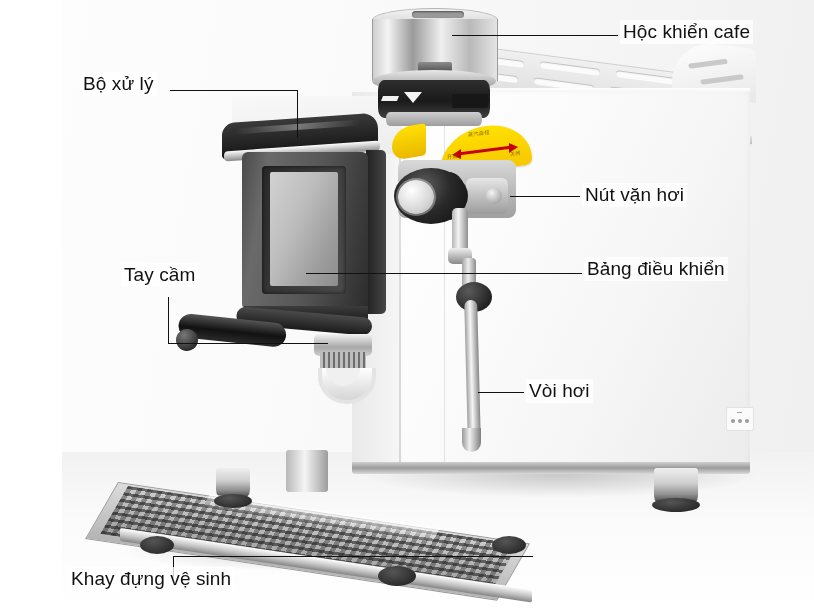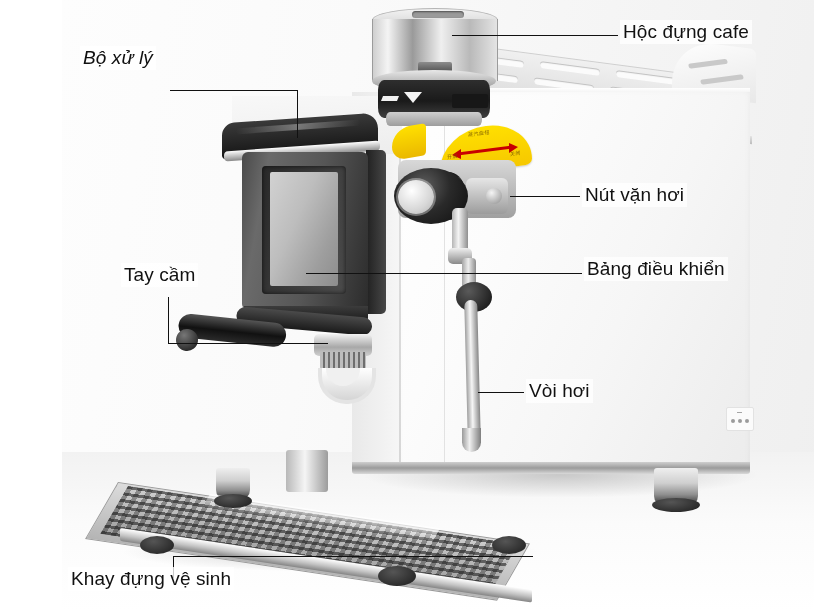--- a/index.html
+++ b/index.html
@@ -526,23 +526,23 @@
   <div class="lead lead-h" style="left:306px;top:273px;width:276px;"></div>
 
   <div class="lead lead-v" style="left:168px;top:297px;height:47px;"></div>
   <div class="lead lead-h" style="left:168px;top:343px;width:160px;"></div>
 
   <div class="lead lead-h" style="left:478px;top:392px;width:46px;"></div>
 
   <div class="lead lead-v" style="left:173px;top:556px;height:22px;"></div>
   <div class="lead lead-h" style="left:173px;top:556px;width:360px;"></div>
 
-  <div class="lbl" style="left:80px;top:46px;font-style:italic;">Bộ xử lý</div>
-
-  <div class="lbl" style="left:620px;top:20px;">Hộc đựng cafe</div>
+  <div class="lbl" style="left:80px;top:72px;">Bộ xử lý</div>
+
+  <div class="lbl" style="left:620px;top:20px;">Hộc khiển cafe</div>
 
   <div class="lbl" style="left:584px;top:257px;">Bảng điều khiển</div>
 
   <div class="lbl" style="left:582px;top:183px;">Nút vặn hơi</div>
 
   <div class="lbl" style="left:121px;top:263px;">Tay cầm</div>
 
   <div class="lbl" style="left:526px;top:379px;">Vòi hơi</div>
 
   <div class="lbl" style="left:68px;top:567px;">Khay đựng vệ sinh</div>

